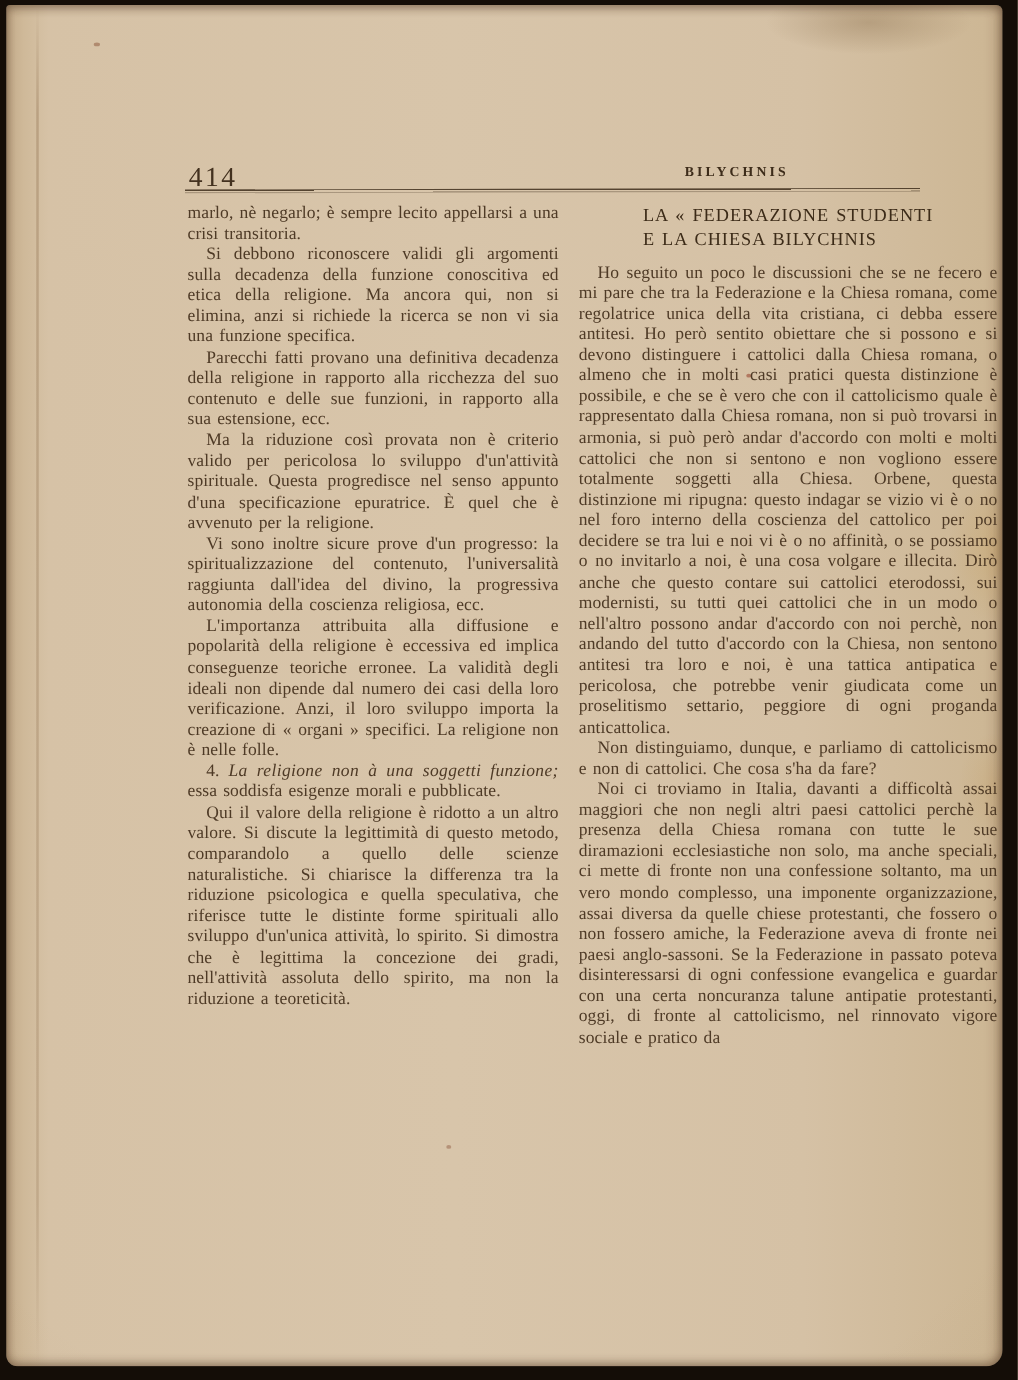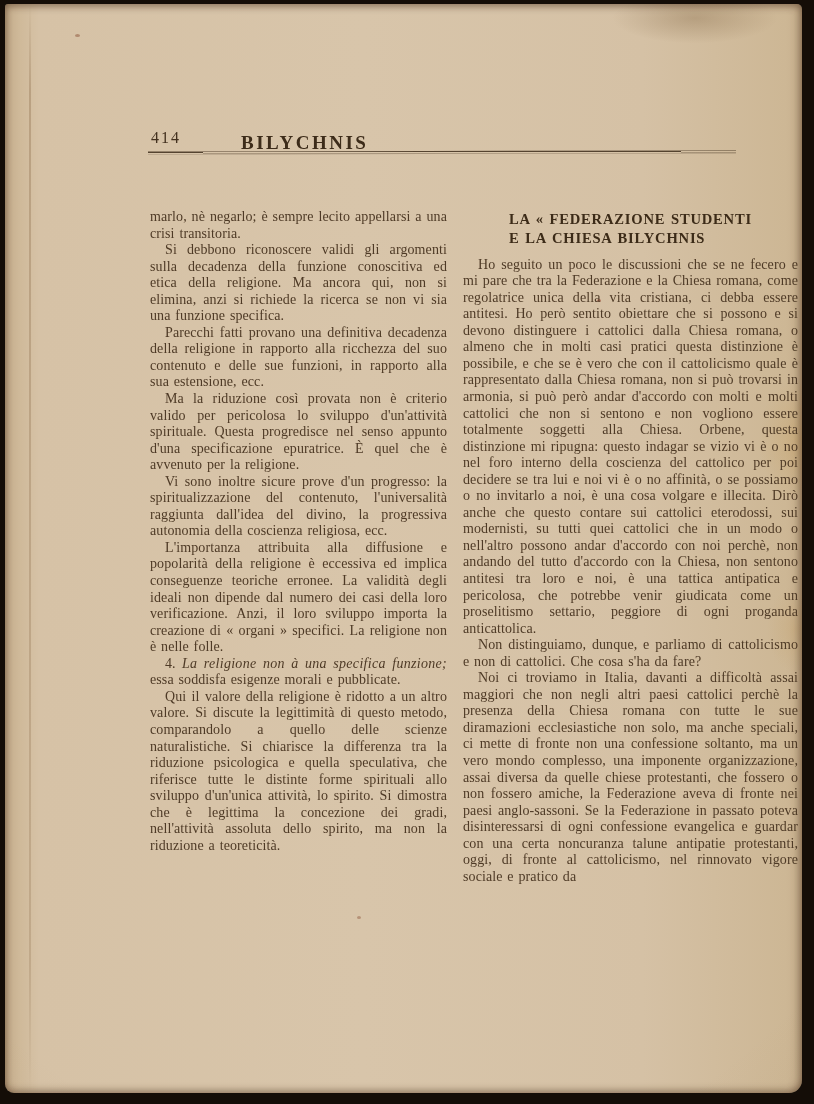--- a/index.html
+++ b/index.html
@@ -32,49 +32,49 @@
       rgba(120,85,50,0) 0%, rgba(120,85,50,.28) 8%,
       rgba(120,85,50,.20) 88%, rgba(120,85,50,0) 100%);
   }
   .speck { position: absolute; border-radius: 50%; }
   .speck.s1 { left: 592px; top: 295px; width: 4px; height: 3px; background: rgba(150,62,40,.55); }
   .speck.s2 { left: 352px; top: 912px; width: 4px; height: 3px; background: rgba(140,85,60,.45); }
   .speck.s3 { left: 70px;  top: 30px;  width: 5px; height: 3px; background: rgba(130,70,45,.45); }
 
   .pageno {
     position: absolute; left: 146px; top: 125px;
-    font-size: 16px; letter-spacing: 2px; color: #43311f;
+    font-size: 22px; letter-spacing: 2px; color: #43311f;
   }
   .journal {
     position: absolute; left: 236px; top: 128px; width: 390px;
-    text-align: left; font-weight: bold;
-    font-size: 19px; letter-spacing: 2.5px; color: #3d2c1a;
+    text-align: right; font-weight: bold;
+    font-size: 11px; letter-spacing: 2.5px; color: #3d2c1a;
   }
   .rule {
     position: absolute; left: 143px; top: 147px; width: 588px; height: 3px;
     transform: rotate(-0.12deg);
     background: linear-gradient(180deg,
       rgba(62,45,27,.85) 0 1px, rgba(62,45,27,0) 1px 2px, rgba(62,45,27,.30) 2px 3px);
   }
 
   .columns {
     position: absolute; left: 145px; top: 159px;
     width: 648px; height: 788px;
     display: flex; gap: 16px; overflow: hidden;
     font-size: 14px; line-height: 16.55px;
     text-align: justify; color: #4e3a26;
-    letter-spacing: 0.1px; word-spacing: 1.2px; margin-top: 46px;
+    letter-spacing: 0.1px; word-spacing: 1.2px;
   }
   .col.left  { width: 297px; }
   .col.right { width: 335px; }
   .columns p { margin: 0; text-indent: 15px; }
   .columns p.noindent { text-indent: 0; }
 
   .article-heading {
-    font-weight: bold; font-size: 14.6px; line-height: 18.8px;
+    font-weight: normal; font-size: 14.6px; line-height: 18.8px;
     letter-spacing: 0.8px; color: #3c2b18;
     width: max-content; margin: 1px auto 9px; text-align: left;
     white-space: nowrap;
   }
   .col i { letter-spacing: 0.3px; }
 </style>
 </head>
 <body>
 
 <div class="paper">
@@ -88,21 +88,21 @@
   <div class="rule"></div>
 
   <div class="columns">
     <div class="col left">
       <p class="noindent">marlo, nè negarlo; è sempre lecito appellarsi a una crisi transitoria.</p>
       <p>Si debbono riconoscere validi gli argomenti sulla decadenza della funzione conoscitiva ed etica della religione. Ma ancora qui, non si elimina, anzi si richiede la ricerca se non vi sia una funzione specifica.</p>
       <p>Parecchi fatti provano una definitiva decadenza della religione in rapporto alla ricchezza del suo contenuto e delle sue funzioni, in rapporto alla sua estensione, ecc.</p>
       <p>Ma la riduzione così provata non è criterio valido per pericolosa lo sviluppo d'un'attività spirituale. Questa progredisce nel senso appunto d'una specificazione epuratrice. È quel che è avvenuto per la religione.</p>
       <p>Vi sono inoltre sicure prove d'un progresso: la spiritualizzazione del contenuto, l'universalità raggiunta dall'idea del divino, la progressiva autonomia della coscienza religiosa, ecc.</p>
       <p>L'importanza attribuita alla diffusione e popolarità della religione è eccessiva ed implica conseguenze teoriche erronee. La validità degli ideali non dipende dal numero dei casi della loro verificazione. Anzi, il loro sviluppo importa la creazione di « organi » specifici. La religione non è nelle folle.</p>
-      <p><span>4. </span><i>La religione non à una specifica funzione;</i><span> essa soddisfa esigenze morali e pubblicate.</span></p>
+      <p><span>4. </span><i>La religione non à una soggetti funzione;</i><span> essa soddisfa esigenze morali e pubblicate.</span></p>
       <p>Qui il valore della religione è ridotto a un altro valore. Si discute la legittimità di questo metodo, comparandolo a quello delle scienze naturalistiche. Si chiarisce la differenza tra la riduzione psicologica e quella speculativa, che riferisce tutte le distinte forme spirituali allo sviluppo d'un'unica attività, lo spirito. Si dimostra che è legittima la concezione dei gradi, nell'attività assoluta dello spirito, ma non la riduzione a teoreticità.</p>
 
     </div>
 
     <div class="col right">
       <div class="article-heading">
         <div>LA « FEDERAZIONE STUDENTI</div>
         <div>E LA CHIESA BILYCHNIS</div>
       </div>
       <p>Ho seguito un poco le discussioni che se ne fecero e mi pare che tra la Federazione e la Chiesa romana, come regolatrice unica della vita cristiana, ci debba essere antitesi. Ho però sentito obiettare che si possono e si devono distinguere i cattolici dalla Chiesa romana, o almeno che in molti casi pratici questa distinzione è possibile, e che se è vero che con il cattolicismo quale è rappresentato dalla Chiesa romana, non si può trovarsi in armonia, si può però andar d'accordo con molti e molti cattolici che non si sentono e non vogliono essere totalmente soggetti alla Chiesa. Orbene, questa distinzione mi ripugna: questo indagar se vizio vi è o no nel foro interno della coscienza del cattolico per poi decidere se tra lui e noi vi è o no affinità, o se possiamo o no invitarlo a noi, è una cosa volgare e illecita. Dirò anche che questo contare sui cattolici eterodossi, sui modernisti, su tutti quei cattolici che in un modo o nell'altro possono andar d'accordo con noi perchè, non andando del tutto d'accordo con la Chiesa, non sentono antitesi tra loro e noi, è una tattica antipatica e pericolosa, che potrebbe venir giudicata come un proselitismo settario, peggiore di ogni proganda anticattolica.</p>

